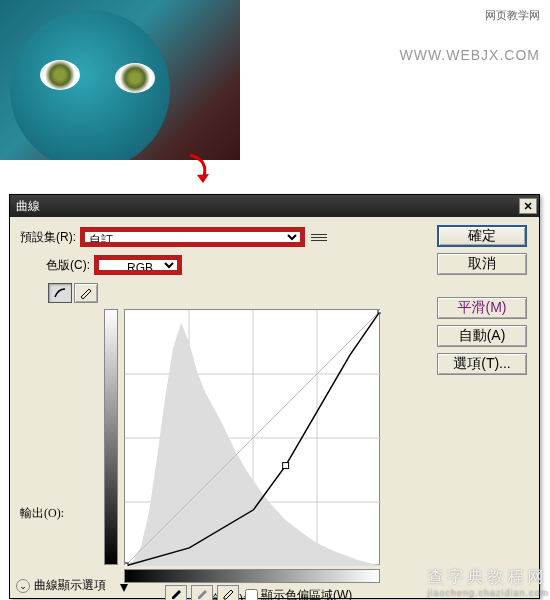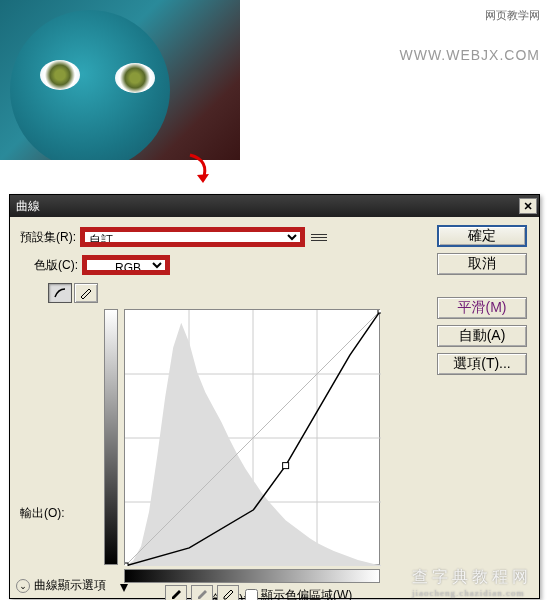--- a/index.html
+++ b/index.html
@@ -17,41 +17,41 @@
   .titlebar { background: linear-gradient(#404040, #202020); color: #fff; height: 22px; display: flex; align-items: center; justify-content: space-between; padding: 0 2px 0 6px; font-size: 12px; }
   .close-btn { width: 18px; height: 16px; background: #ece9d8; border: 1px solid #888; color: #000; font-size: 11px; line-height: 14px; text-align: center; font-family: Arial; font-weight: bold; }
   .dlg-body { padding: 10px; position: relative; height: calc(100% - 22px); }
   .row { display: flex; align-items: center; margin-bottom: 8px; }
   .lbl { margin-right: 4px; }
   select { font-size: 12px; background: #fff; border: 5px solid #b91c1c; height: 20px; }
   .preset-sel { width: 225px; }
   .channel-sel { width: 88px; padding-left: 24px; }
   .menu-icon { width: 16px; height: 16px; margin-left: 6px; display: inline-flex; flex-direction: column; justify-content: center; gap: 2px; }
   .menu-icon span { height: 1px; background: #333; }
-  .channel-row { margin-left: 14px; }
+  .channel-row { margin-left: 26px; }
   .btn-col { position: absolute; right: 12px; top: 8px; width: 90px; display: flex; flex-direction: column; gap: 6px; }
   .btn { height: 22px; border: 1px solid #888; background: #ece9d8; font-size: 14px; box-shadow: inset 1px 1px 0 #fff, inset -1px -1px 0 #aaa; cursor: default; }
   .btn.default { border: 2px solid #2a5a9a; font-weight: normal; background: linear-gradient(#f5f5f0, #e5e2d0); }
   .preview-row { margin-top: 10px; display: flex; align-items: center; gap: 4px; }
   .preview-row input { margin-right: 2px; }
   .tools { display: flex; gap: 2px; margin-left: 28px; margin-top: 4px; margin-bottom: 6px; }
   .tool { width: 24px; height: 20px; border: 1px solid #888; background: #ece9d8; display: flex; align-items: center; justify-content: center; box-shadow: inset 1px 1px 0 #fff, inset -1px -1px 0 #aaa; }
   .tool.active { border: 1px solid #555; background: #ddd; box-shadow: inset 1px 1px 2px rgba(0,0,0,0.3); }
   .curve-area { position: relative; margin-left: 28px; margin-top: 2px; }
   .grad-v { position: absolute; left: 56px; top: 0; width: 14px; height: 256px; background: linear-gradient(to bottom, #fff, #000); border: 1px solid #888; }
   .grad-h { position: absolute; left: 76px; top: 260px; width: 256px; height: 14px; background: linear-gradient(to right, #000, #fff); border: 1px solid #888; }
   .graph { position: absolute; left: 76px; top: 0; width: 256px; height: 256px; background: #fff; border: 1px solid #888; }
   .in-lbl { position: absolute; left: 160px; top: 282px; font-size: 12px; }
   .slider-marker { position: absolute; left: 72px; top: 275px; width: 8px; height: 8px; }
   .eyedroppers { position: absolute; left: 155px; top: 368px; display: flex; gap: 4px; align-items: center; }
   .dropper { width: 22px; height: 20px; border: 1px solid #888; background: #ece9d8; display: flex; align-items: center; justify-content: center; }
   .clip-chk { position: absolute; left: 235px; top: 370px; display: flex; align-items: center; gap: 3px; }
   .expand-row { position: absolute; left: 6px; bottom: 4px; display: flex; align-items: center; gap: 4px; font-size: 12px; }
   .expander { width: 14px; height: 14px; border: 1px solid #888; border-radius: 50%; background: #ece9d8; display: flex; align-items: center; justify-content: center; font-size: 9px; }
-  .watermark2 { position: absolute; right: 18px; bottom: 2px; font-size: 16px; color: rgba(255,255,255,0.85); text-shadow: 0 0 2px #888; font-family: Liberation Serif, serif; letter-spacing: 4px; }
+  .watermark2 { position: absolute; right: 1px; bottom: 2px; font-size: 16px; color: rgba(255,255,255,0.85); text-shadow: 0 0 2px #888; font-family: Liberation Sans, sans-serif; letter-spacing: 4px; }
   .watermark2 .sm { font-size: 9px; display: block; letter-spacing: 1px; color: rgba(200,200,200,0.8); }
 </style>
 </head>
 <body>
 
 <div class="top-img">
   <div class="face-shape"></div>
   <div class="eye eye1"></div>
   <div class="eye eye2"></div>
 </div>
@@ -98,21 +98,21 @@
           </svg>
         </div>
       <div class="tool">
           <svg width="14" height="12">
             <path d="M2 10 L 10 2 L 12 4 L 4 12 Z" stroke="#000" fill="none" stroke-width="1"></path>
           </svg>
         </div>
     </div>
 
     <div class="curve-area">
-      <div style="position:absolute;left:-28px;top:196px;">輸出(O):</div>
+      <div style="position:absolute;left:-28px;top:196px;font-family:Liberation Serif, serif;">輸出(O):</div>
       <div class="grad-v"></div>
       <div class="graph">
         <svg width="256" height="256" id="curve-svg">
             <line x1="64" y1="0" x2="64" y2="256" stroke="#ccc"></line>
             <line x1="0" y1="64" x2="256" y2="64" stroke="#ccc"></line>
             <line x1="128" y1="0" x2="128" y2="256" stroke="#ccc"></line>
             <line x1="0" y1="128" x2="256" y2="128" stroke="#ccc"></line>
             <line x1="192" y1="0" x2="192" y2="256" stroke="#ccc"></line>
             <line x1="0" y1="192" x2="256" y2="192" stroke="#ccc"></line>
             <path d="M 0 256 L 0 256 L 8.031372549019608 251.03673469387755 L 16.062745098039215 236.1469387755102 L 24.094117647058823 201.40408163265306 L 32.12549019607843 146.80816326530612 L 40.15686274509804 87.24897959183676 L 48.188235294117646 37.61632653061227 L 56.219607843137254 12.800000000000011 L 64.25098039215686 32.65306122448979 L 72.28235294117647 62.4326530612245 L 80.31372549019608 82.28571428571428 L 88.34509803921569 97.17551020408166 L 96.37647058823529 112.06530612244899 L 104.4078431372549 128.94040816326532 L 112.43921568627451 144.82285714285715 L 120.47058823529412 158.72 L 128.50196078431372 170.63183673469388 L 136.53333333333333 182.54367346938776 L 144.56470588235294 192.47020408163266 L 152.59607843137255 201.40408163265306 L 160.62745098039215 210.33795918367346 L 168.65882352941176 216.29387755102042 L 176.69019607843137 222.24979591836734 L 184.72156862745098 228.2057142857143 L 192.75294117647059 233.16897959183675 L 200.7843137254902 237.1395918367347 L 208.8156862745098 241.11020408163265 L 216.8470588235294 244.08816326530612 L 224.87843137254902 247.0661224489796 L 232.90980392156862 250.04408163265308 L 240.94117647058823 252.02938775510205 L 248.97254901960784 254.01469387755103 L 256 255.0073469387755 L 256 256 Z" fill="#ddd" stroke="none"></path>

